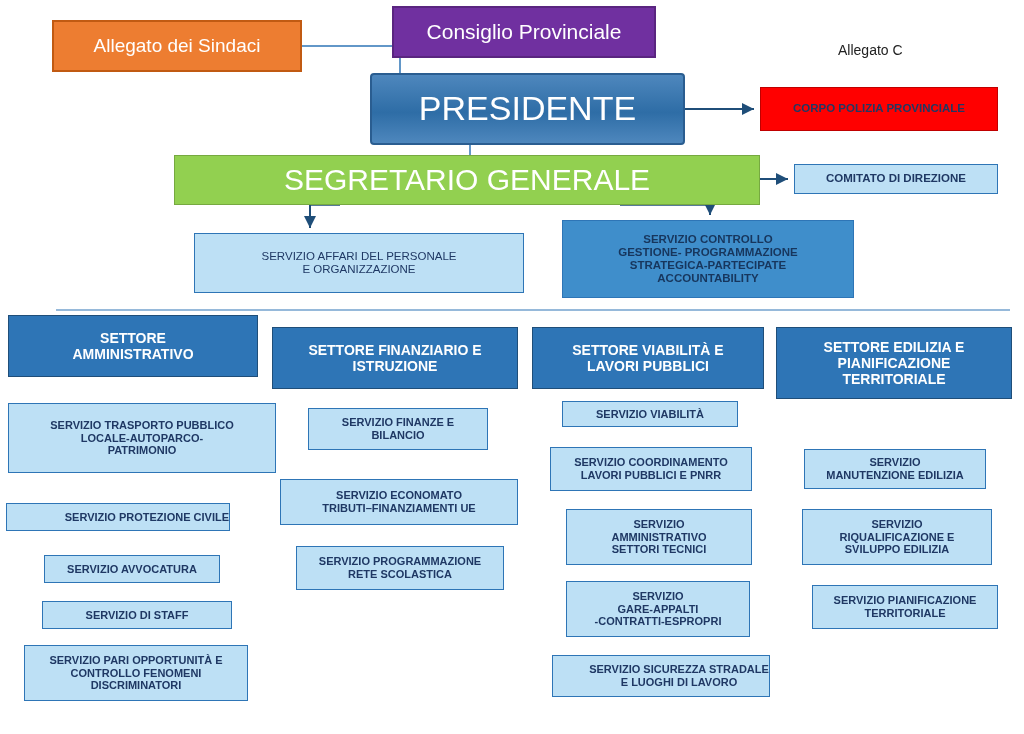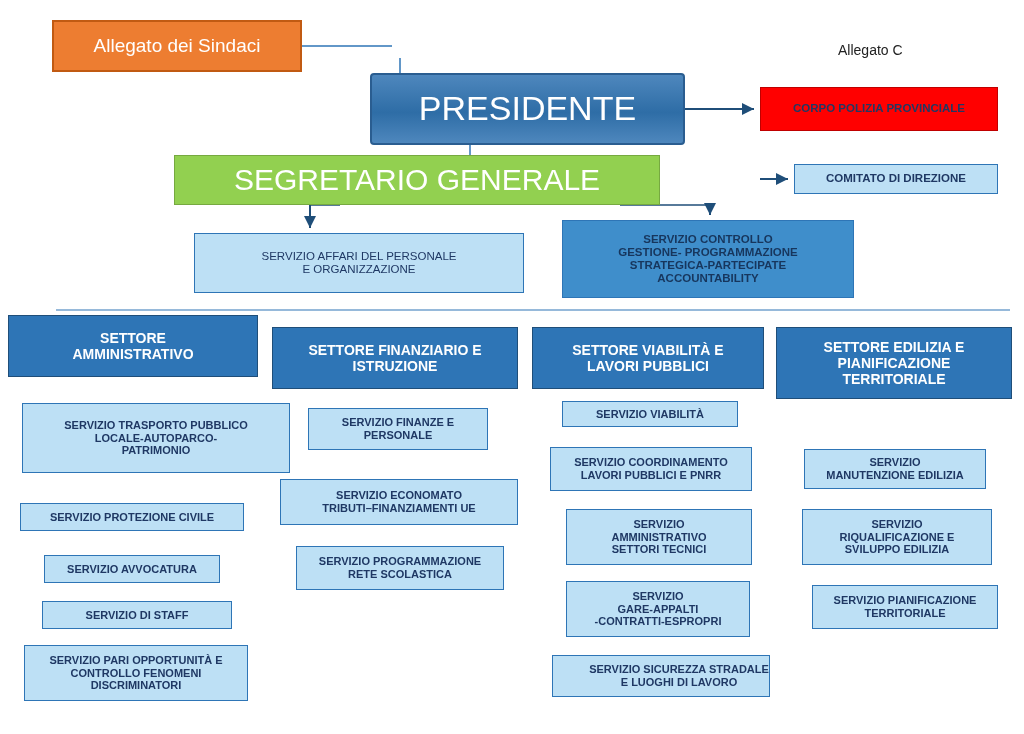--- a/index.html
+++ b/index.html
@@ -63,21 +63,21 @@
     font-size: 11.5px;
     font-weight: bold;
   }
   .allegato {
     position: absolute;
     left: 838px; top: 42px;
     font-size: 14px;
     color: #222222;
   }
   .segretario {
-    left: 174px; top: 155px; width: 486px; height: 50px;
+    left: 174px; top: 155px; width: 586px; height: 50px;
     background: #92D050;
     border: 1px solid #76A940;
     color: #ffffff;
     font-size: 30px;
   }
   .comitato {
     left: 794px; top: 164px; width: 204px; height: 30px;
     background: #BDE0F5;
     border: 1px solid #2E75B6;
     color: #1F3864;
@@ -117,22 +117,22 @@
   
   .svc {
     background: #BDE0F5;
     border: 1px solid #2E75B6;
     color: #1F3864;
     font-size: 11px;
     font-weight: bold;
   }
 
   
-  .c1a { left: 8px;  top: 403px; width: 268px; height: 70px; margin-left: 14px; }
-  .c1b { left: 20px; top: 503px; width: 224px; height: 28px; }
+  .c1a { left: 8px;  top: 403px; width: 268px; height: 70px; }
+  .c1b { left: 6px; top: 503px; width: 224px; height: 28px; text-align: right; }
   .c1c { left: 44px; top: 555px; width: 176px; height: 28px; }
   .c1d { left: 42px; top: 601px; width: 190px; height: 28px; }
   .c1e { left: 24px; top: 645px; width: 224px; height: 56px; }
 
   
   .c2a { left: 308px; top: 408px; width: 180px; height: 42px; }
   .c2b { left: 280px; top: 479px; width: 238px; height: 46px; }
   .c2c { left: 296px; top: 546px; width: 208px; height: 44px; }
 
   
@@ -184,20 +184,23 @@
     <line x1="620" y1="205" x2="710" y2="205" stroke="#1F4E79" stroke-width="1.5"></line>
     <line x1="710" y1="205" x2="710" y2="215" stroke="#1F4E79" stroke-width="2" marker-end="url(#arrow)"></line>
 
     <line x1="56" y1="310" x2="1010" y2="310" stroke="#2E75B6" stroke-width="1.2"></line>
   </svg>
 
   <div class="box assemblea">
     <span>Allegato dei Sindaci</span>
   </div>
 
+  <div class="box consiglio">
+    <span>Consiglio Provinciale</span>
+  </div>
 
   <div class="box presidente">
     <span>PRESIDENTE</span>
   </div>
 
   <div class="box polizia">
     <span>CORPO POLIZIA PROVINCIALE</span>
   </div>
 
   <div class="allegato">Allegato C</div>
@@ -255,21 +258,21 @@
     <span>SERVIZIO DI STAFF</span>
   </div>
   <div class="box svc c1e">
     <span>SERVIZIO PARI OPPORTUNITÀ E
 CONTROLLO FENOMENI
 DISCRIMINATORI</span>
   </div>
 
   <div class="box svc c2a">
     <span>SERVIZIO FINANZE E
-PERSONALE</span>
+BILANCIO</span>
   </div>
   <div class="box svc c2b">
     <span>SERVIZIO ECONOMATO
 TRIBUTI–FINANZIAMENTI UE</span>
   </div>
   <div class="box svc c2c">
     <span>SERVIZIO PROGRAMMAZIONE
 RETE SCOLASTICA</span>
   </div>
 

